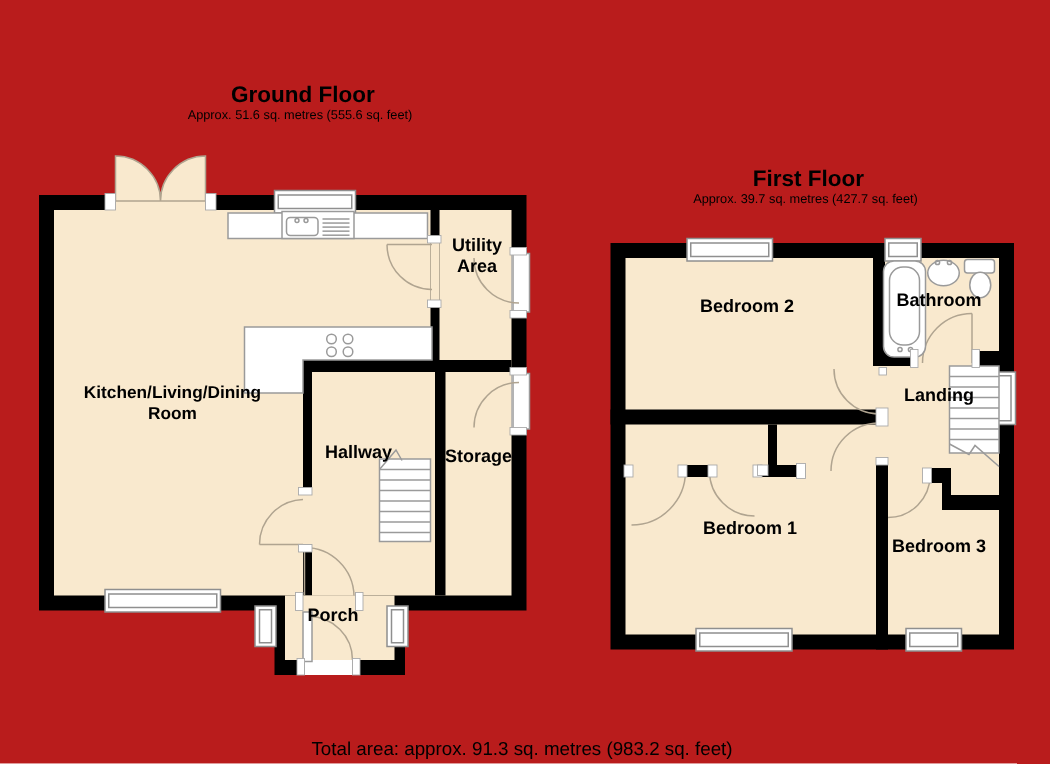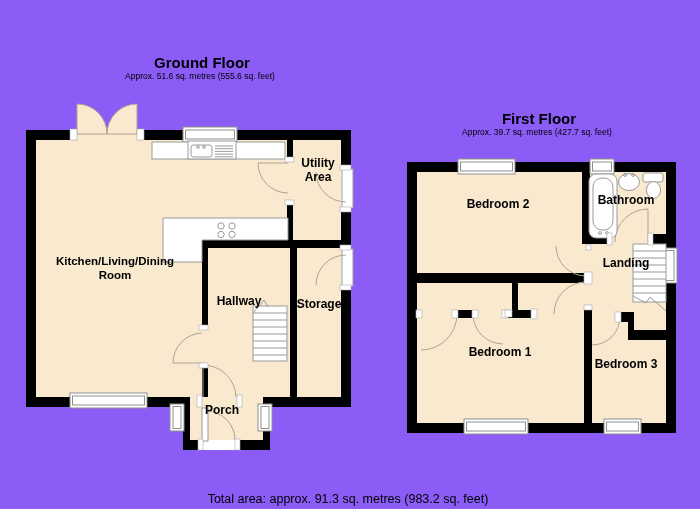--- a/index.html
+++ b/index.html
@@ -1,16 +1,16 @@
 <!DOCTYPE html>
 <html><head>
 <meta charset="utf-8">
 <style>
   html,body{margin:0;padding:0;background:#fff;}
-  .canvas{position:relative;width:700px;height:509px;background:#8b5cf6;overflow:hidden;
+  .canvas{position:relative;width:700px;height:509px;background:#b91c1c;overflow:hidden;
           font-family:"Liberation Sans", sans-serif;}
   svg{position:absolute;left:0;top:0;}
   text{fill:#000;}
   .title{font-size:15px;font-weight:bold;text-anchor:middle;}
   .subtitle{font-size:8.5px;text-anchor:middle;}
   .room{font-size:12px;font-weight:bold;text-anchor:middle;}
   .room-lg{font-size:11.5px;font-weight:bold;text-anchor:middle;}
   .footer{font-size:12.5px;text-anchor:middle;}
   .wall{fill:#000;}
   .floor{fill:#f9e9ce;}

